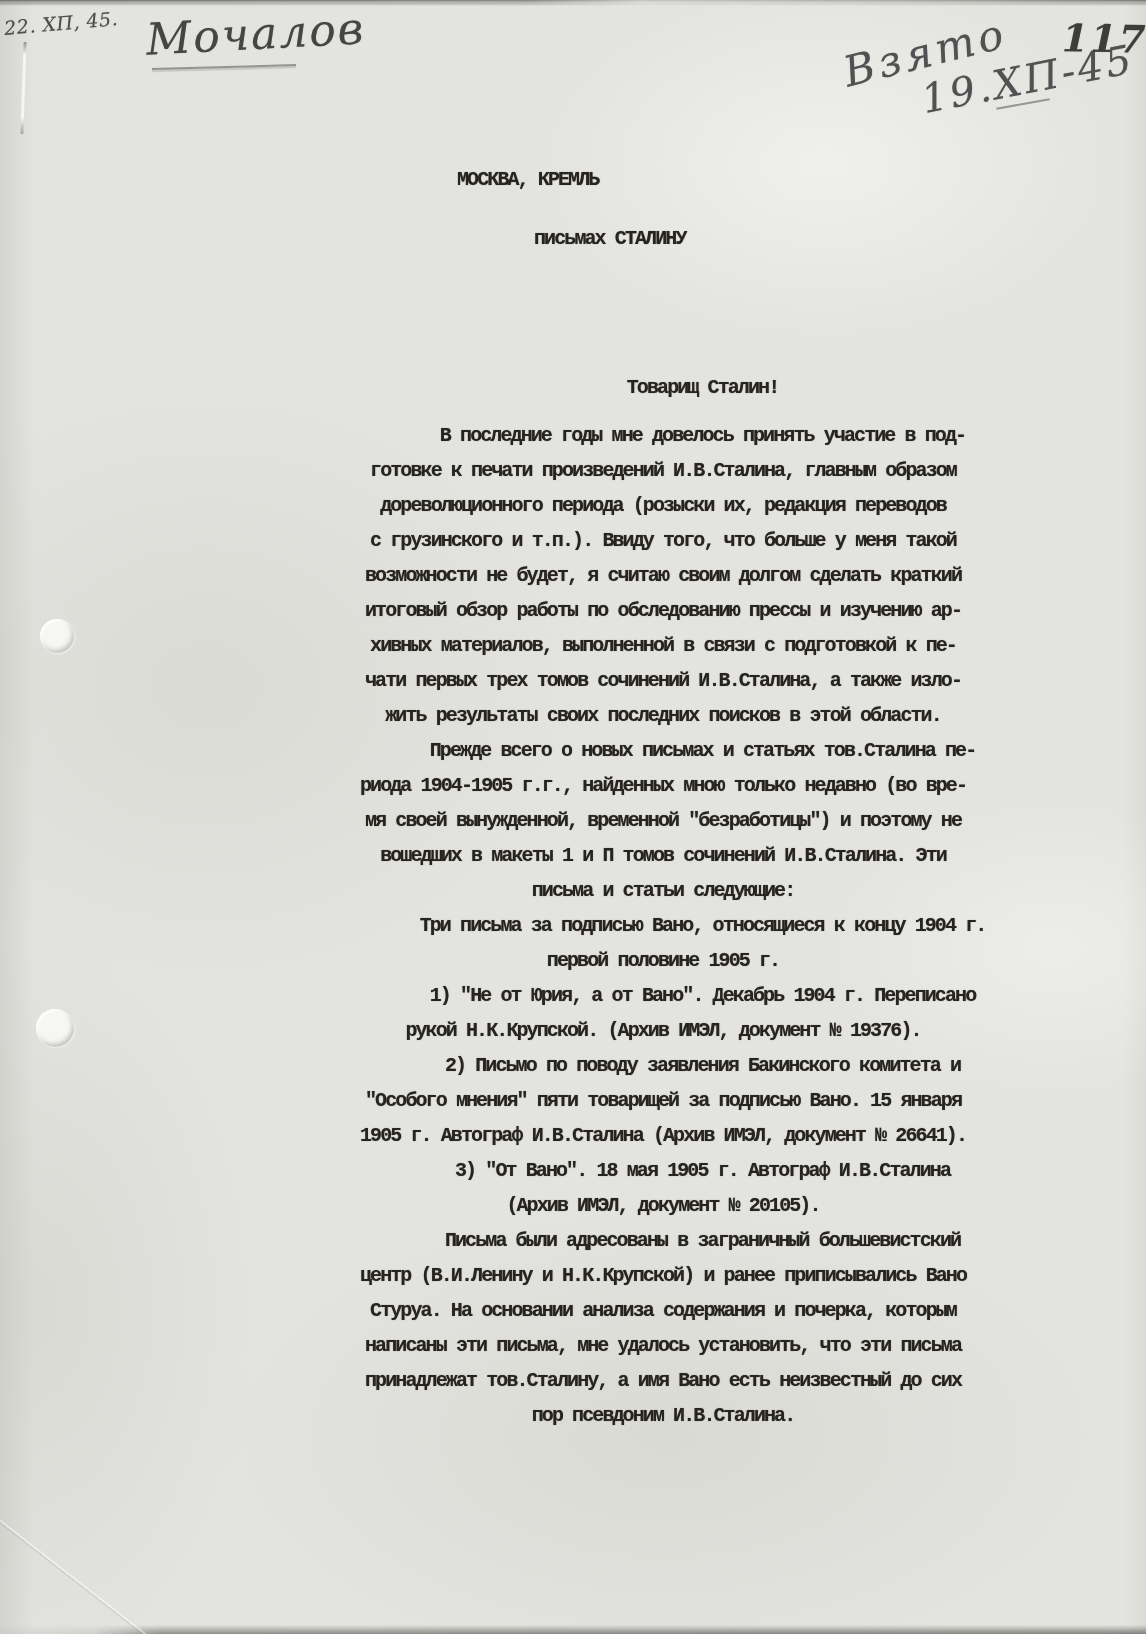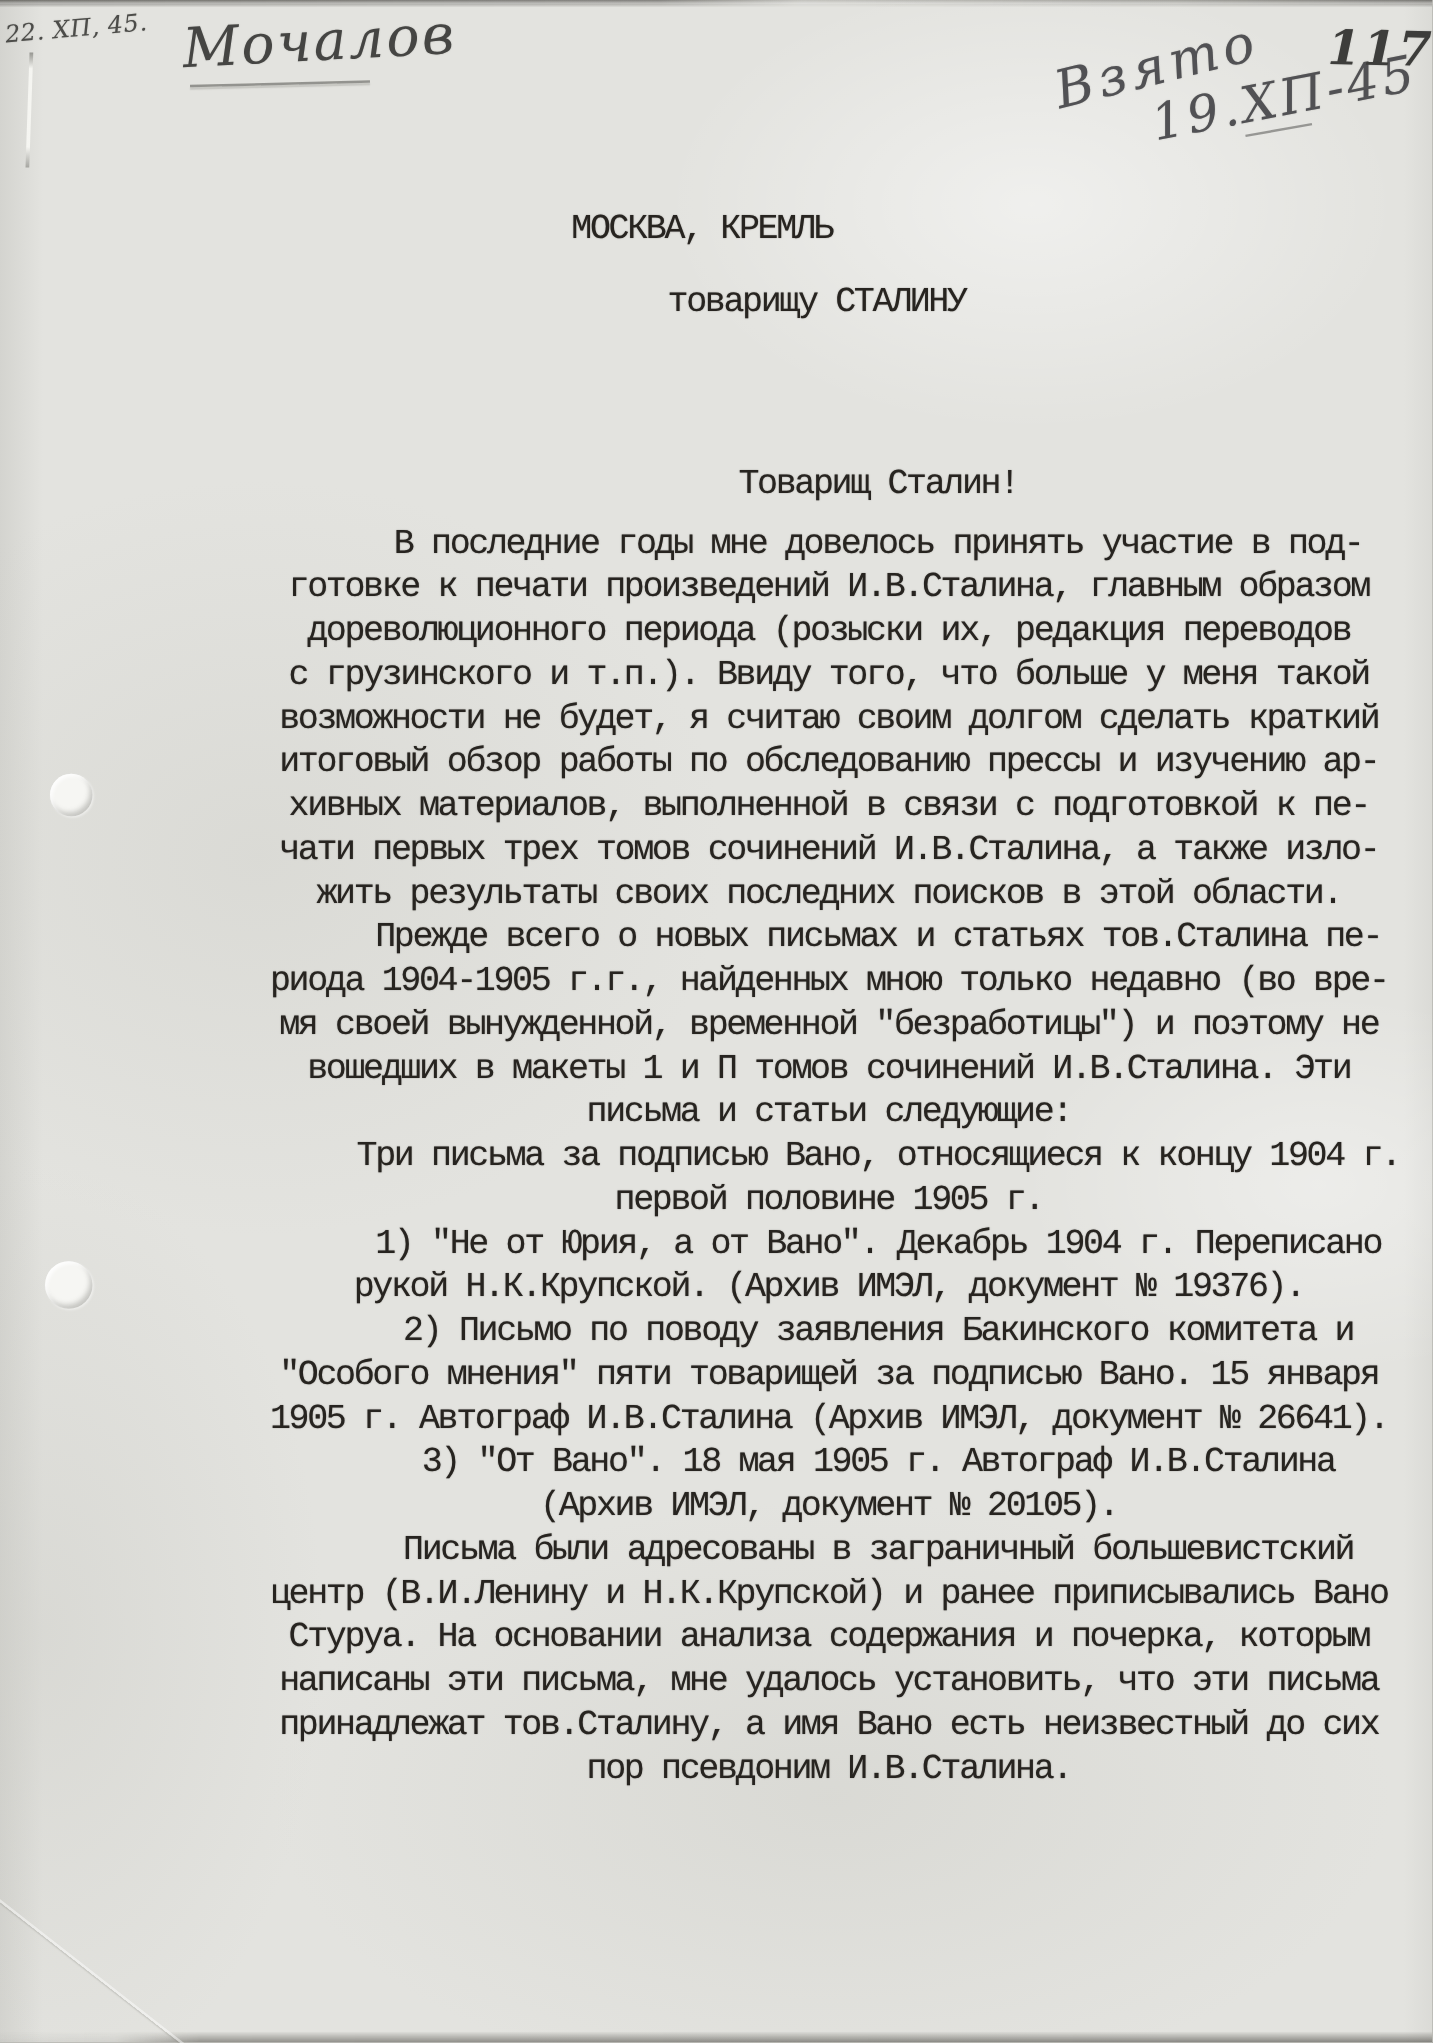--- a/index.html
+++ b/index.html
@@ -76,22 +76,22 @@
       1px 1px 2px rgba(255,255,255,0.5);
   }
   .hole-1 { left: 40px; top: 619px; width: 34px; height: 34px; }
   .hole-2 { left: 36px; top: 1009px; width: 38px; height: 38px; }
 
   
   .typed {
     position: absolute;
     color: var(--ink);
     font-family: "Liberation Mono", "DejaVu Sans Mono", monospace;
-    font-size: 28px;
-    font-weight: 400;
+    font-size: 20px;
+    font-weight: 700;
     letter-spacing: -1.9px;
     white-space: pre;
     text-shadow: 0 0 1px rgba(46,42,36,0.55);
   }
   .header-1 { left: 457px; top: 168px; }
   .header-2 { left: 534px; top: 227px; }
   .body { left: 188px; top: 370px; width: 950px; text-align: center; }
   .typed-line { height: 35px; line-height: 35px; }
   .typed-line.indent { padding-left: 79px; }
   .typed-line.gap-after { margin-bottom: 13px; }
@@ -136,16 +136,16 @@
 
   <div class="hw corner-date">22. ХП, 45.</div>
   <div class="hw sig">Мочалов</div>
   <div class="sig-underline"></div>
   <div class="hw taken-word">Взято</div>
   <div class="hw taken-date">19.ХП-45</div>
   <div class="taken-underline"></div>
   <div class="hw page-number">117</div>
 
   <div class="typed header-1">МОСКВА, КРЕМЛЬ</div>
-  <div class="typed header-2">товарищу СТАЛИНУ</div>
+  <div class="typed header-2">письмах СТАЛИНУ</div>
 
   <div class="typed body"><div class="typed-line indent gap-after">Товарищ Сталин!</div><div class="typed-line indent">В последние годы мне довелось принять участие в под-</div><div class="typed-line">готовке к печати произведений И.В.Сталина, главным образом</div><div class="typed-line">дореволюционного периода (розыски их, редакция переводов</div><div class="typed-line">с грузинского и т.п.). Ввиду того, что больше у меня такой</div><div class="typed-line">возможности не будет, я считаю своим долгом сделать краткий</div><div class="typed-line">итоговый обзор работы по обследованию прессы и изучению ар-</div><div class="typed-line">хивных материалов, выполненной в связи с подготовкой к пе-</div><div class="typed-line">чати первых трех томов сочинений И.В.Сталина, а также изло-</div><div class="typed-line">жить результаты своих последних поисков в этой области.</div><div class="typed-line indent">Прежде всего о новых письмах и статьях тов.Сталина пе-</div><div class="typed-line">риода 1904-1905 г.г., найденных мною только недавно (во вре-</div><div class="typed-line">мя своей вынужденной, временной "безработицы") и поэтому не</div><div class="typed-line">вошедших в макеты 1 и П томов сочинений И.В.Сталина. Эти</div><div class="typed-line">письма и статьи следующие:</div><div class="typed-line indent">Три письма за подписью Вано, относящиеся к концу 1904 г.</div><div class="typed-line">первой половине 1905 г.</div><div class="typed-line indent">1) "Не от Юрия, а от Вано". Декабрь 1904 г. Переписано</div><div class="typed-line">рукой Н.К.Крупской. (Архив ИМЭЛ, документ № 19376).</div><div class="typed-line indent">2) Письмо по поводу заявления Бакинского комитета и</div><div class="typed-line">"Особого мнения" пяти товарищей за подписью Вано. 15 января</div><div class="typed-line">1905 г. Автограф И.В.Сталина (Архив ИМЭЛ, документ № 26641).</div><div class="typed-line indent">3) "От Вано". 18 мая 1905 г. Автограф И.В.Сталина</div><div class="typed-line">(Архив ИМЭЛ, документ № 20105).</div><div class="typed-line indent">Письма были адресованы в заграничный большевистский</div><div class="typed-line">центр (В.И.Ленину и Н.К.Крупской) и ранее приписывались Вано</div><div class="typed-line">Стуруа. На основании анализа содержания и почерка, которым</div><div class="typed-line">написаны эти письма, мне удалось установить, что эти письма</div><div class="typed-line">принадлежат тов.Сталину, а имя Вано есть неизвестный до сих</div><div class="typed-line">пор псевдоним И.В.Сталина.</div></div>
 </div>
 
 </body></html>

